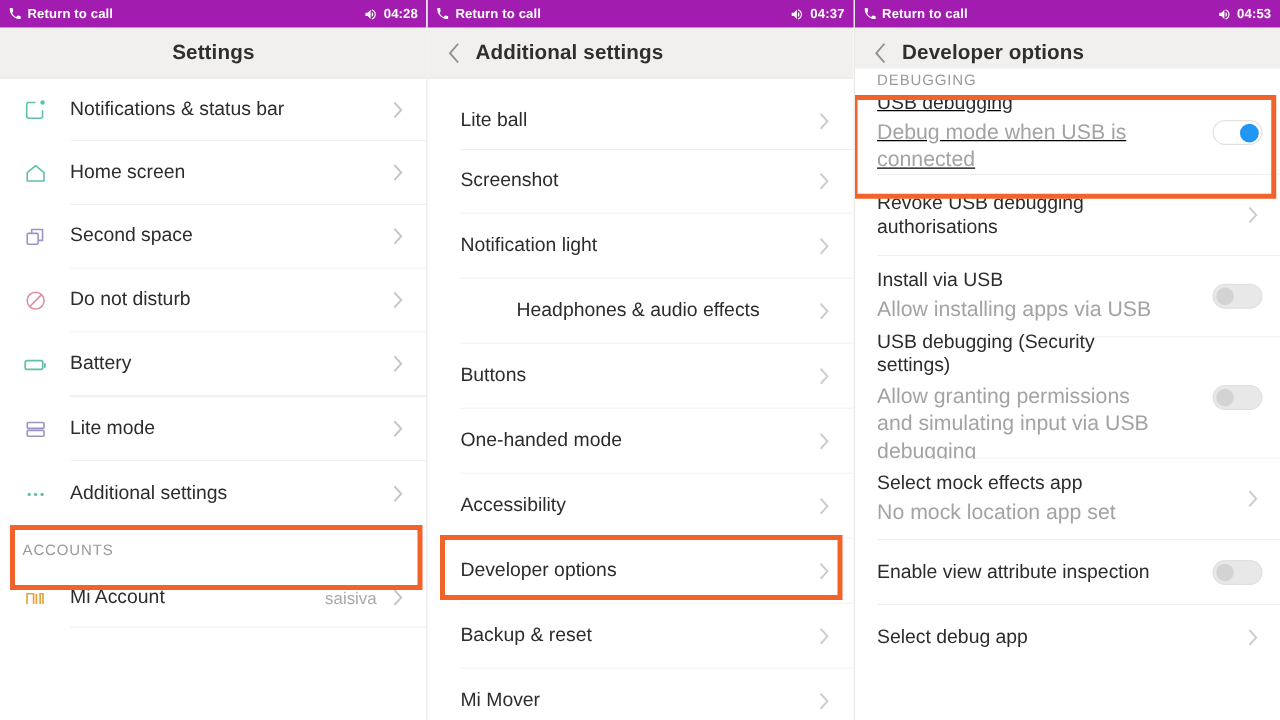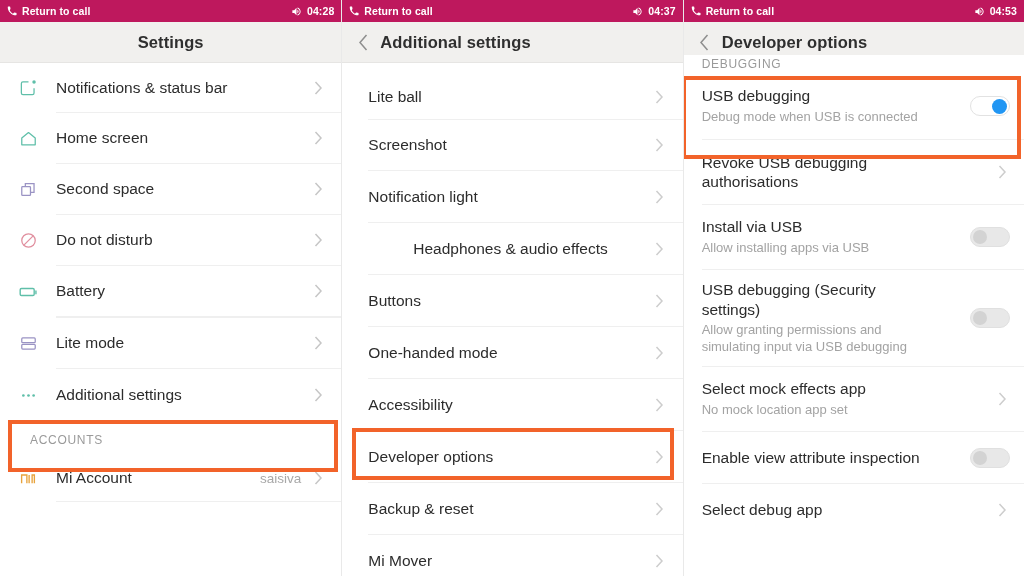--- a/index.html
+++ b/index.html
@@ -16,21 +16,21 @@
     width: 341.33px;
     height: 576px;
     background: #ffffff;
     overflow: hidden;
   }
   .panel + .panel { border-left: 1px solid #e9e9e9; }
 
   
   .statusbar {
     height: 22px;
-    background: #be185d;
+    background: #a21caf;
     color: #ffffff;
     display: flex;
     align-items: center;
     padding: 0 7px;
     font-size: 10.5px;
     font-weight: bold;
     letter-spacing: .1px;
     position: relative;
     z-index: 5;
   }
@@ -80,21 +80,21 @@
     align-items: center;
     justify-content: center;
   }
   .row .txtwrap { flex: 1 1 auto; min-width: 0; }
   .row .label {
     font-size: 15.5px;
     color: #2c2c2c;
     line-height: 1.25;
   }
   .row .sublabel {
-    font-size: 13px;
+    font-size: 17px;
     color: #a3a3a3;
     line-height: 1.3;
     margin-top: 3px;
   }
   .row .value {
     font-size: 13.5px;
     color: #a8a8a8;
     margin-right: 10px;
     white-space: nowrap;
   }
@@ -113,21 +113,21 @@
   .panel-right .row { padding-left: 18px; padding-right: 14px; }
   .panel-right .divider { margin-left: 18px; }
 
   .section-head {
     font-size: 12px;
     color: #9a9a9a;
     letter-spacing: .7px;
     padding: 12px 0 8px 18px;
     background: #ffffff;
   }
-  .section-head.left { padding-left: 30px; }
+  .section-head.left { padding-left: 18px; }
 
   
   .toggle {
     flex: 0 0 auto;
     width: 40px; height: 20px;
     border-radius: 10px;
     position: relative;
     background: #e8e8e8;
     border: 1px solid #e0e0e0;
   }
@@ -513,21 +513,21 @@
         <svg width="11" height="17" viewBox="0 0 11 17" fill="none" stroke="#8e8e8e" stroke-width="1.5">
             <path d="M8.5 1 2 8.5 8.5 16"></path>
           </svg>
       </span>
       <div class="ptitle">Developer options</div>
     </div>
 
     <div class="list clip" style="height:513px; margin-top:-8px;">
       <div class="section-head" style="padding-top:2px;padding-bottom:2px;">DEBUGGING</div>
 
-      <div class="row" style="height:66px;">
+      <div class="row" style="height:66px;text-decoration:underline;">
         <div class="txtwrap">
           <div class="label">USB debugging</div>
           <div class="sublabel">Debug mode when USB is connected</div>
         </div>
         <div class="toggle on">
             <span class="knob"></span>
           </div>
       </div>
       <div class="divider"></div>
 

